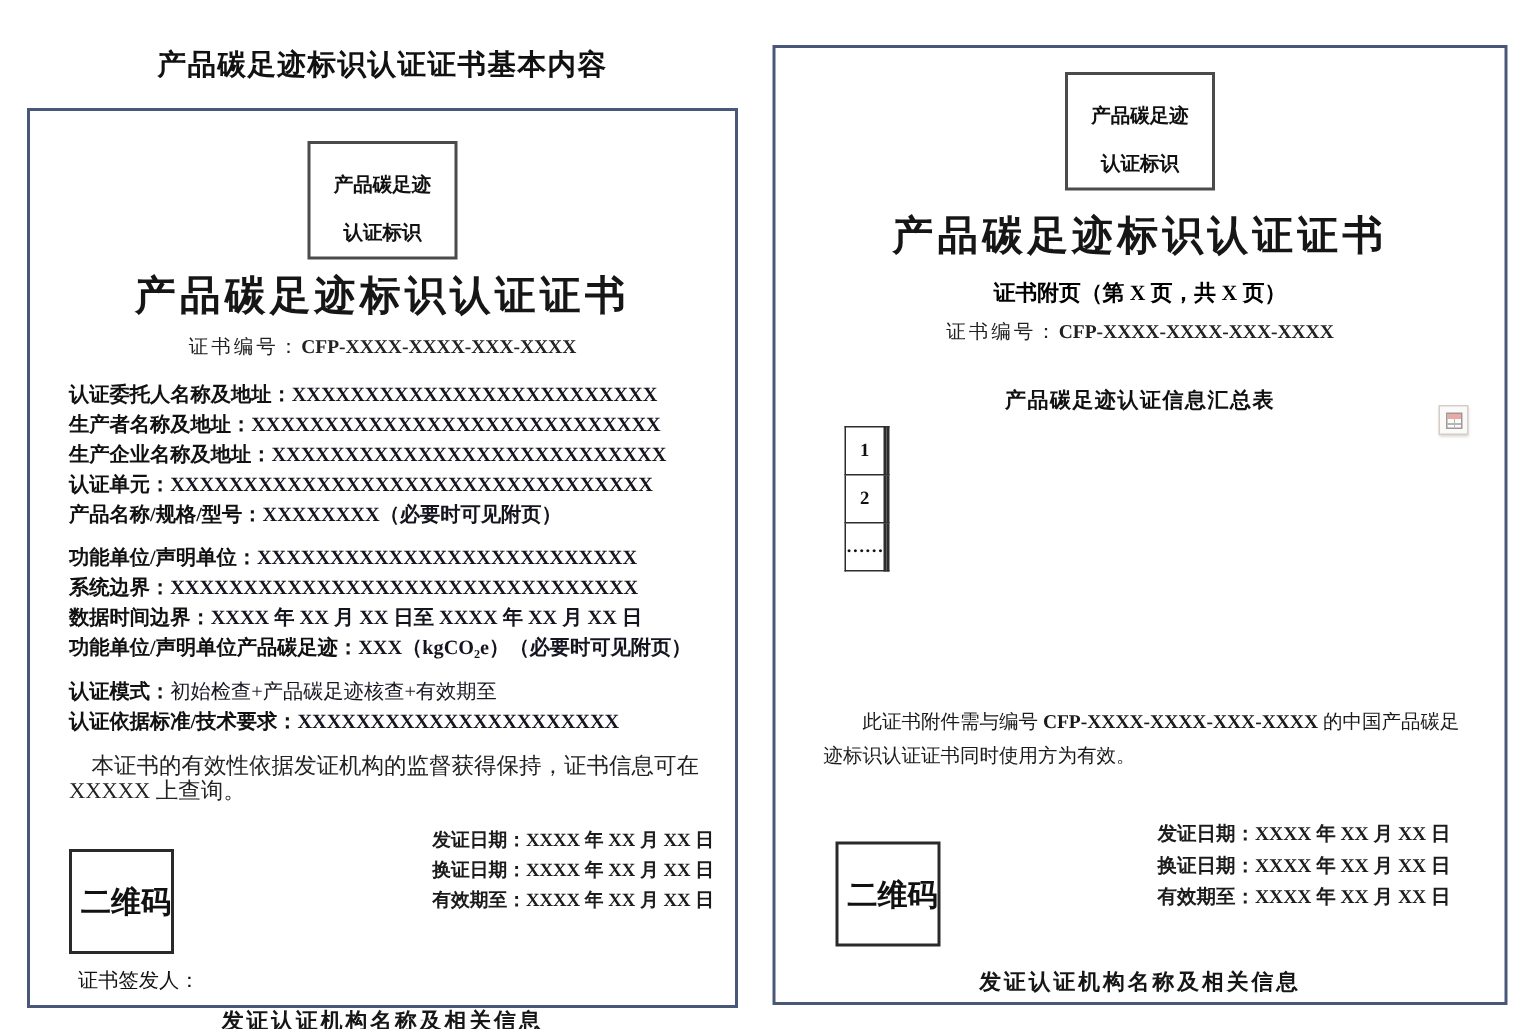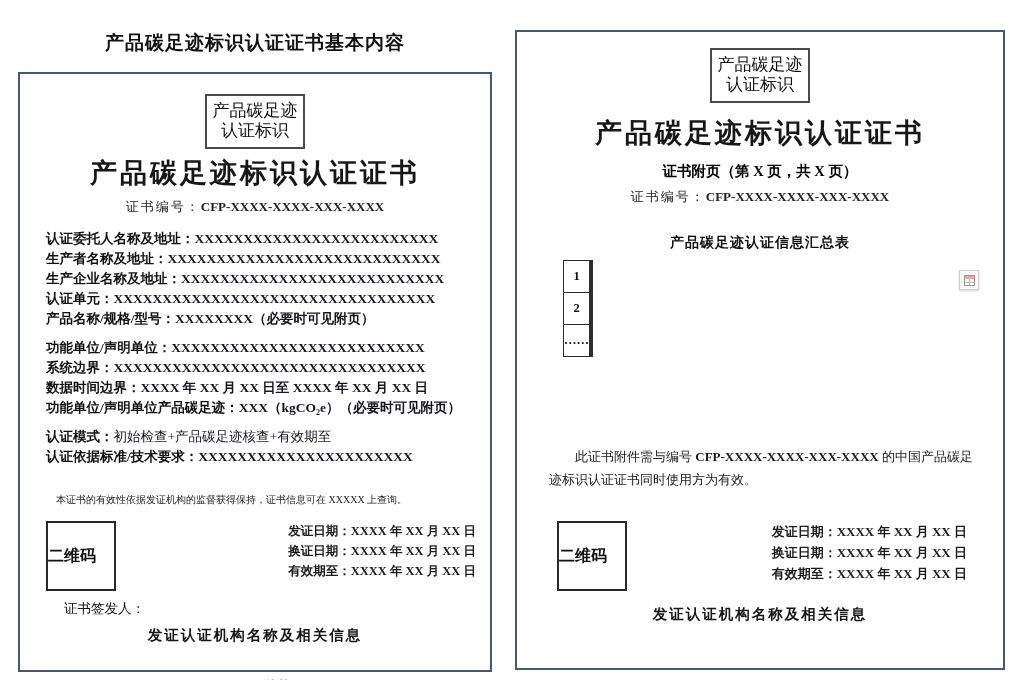--- a/index.html
+++ b/index.html
@@ -17,22 +17,22 @@
     position:absolute; background:#fff; border:2px solid #4a5878;
   }
   .cert-left  { left:18px;  top:72px; width:474px; height:600px; }
   .cert-right { left:515px; top:30px; width:490px; height:640px; }
 
   .logo-box {
     width:100px; margin:0 auto; border:2px solid #4b4b4b; text-align:center;
     padding:5px 2px 6px; background:#fff;
   }
   .logo-box .ll {
-    display:block; font-size:17px; font-weight:normal; line-height:20px;
-    font-family:"Liberation Serif", serif; color:#111;
+    display:block; font-size:13px; font-weight:bold; line-height:20px;
+    font-family:"Liberation Serif", serif; color:#111;margin-top:12px;
   }
   .cert-title {
     text-align:center; font-family:"Liberation Sans", sans-serif; font-weight:bold;
     font-size:27px; letter-spacing:3px; color:#161616;
   }
   .cert-no { text-align:center; font-size:13px; color:#222; }
   .cert-no .lab { letter-spacing:2px; }
   .cert-no .val { font-weight:600; }
 
   .fields { padding:0 18px 0 26px; font-size:13.5px; }
@@ -40,34 +40,34 @@
   .fline .lab { font-weight:bold; color:#111; }
   .fline .val { font-weight:600; color:#15151f; }
   .fline .val.kai { font-weight:normal; }
   .gap8  { height:9px; }
 
   .compliance {
     font-weight:bold; font-size:13.5px; line-height:22px; text-indent:2em;
     letter-spacing:0.5px; color:#111;
   }
   .validity-note {
-    padding:0 14px 0 26px; margin-top:24px; font-size:10px; line-height:17px;
+    padding:0 14px 0 26px; margin-top:12px; font-size:15px; line-height:17px;
     text-indent:1em; color:#222;font-family:Liberation Serif, serif;
   }
   .bottom-row { display:flex; align-items:flex-start; padding:0 14px 0 26px; margin-top:13px; }
   .qr-box {
     width:70px; height:70px; border:2px solid #2a2a2a; display:flex;
-    align-items:center; justify-content:flex-start; font-weight:bold; font-size:16px;
-    background:#fff; color:#111;
+    align-items:center; justify-content:flex-end; font-weight:bold; font-size:20px;
+    background:#fff; color:#111;margin-top:16px;
   }
   .spacer { flex:1; }
   .dates { font-size:12.5px; line-height:20px; }
   .dates .lab { font-weight:bold; }
   .dates .val { font-weight:600; }
-  .signer { padding-left:44px; margin-top:9px; font-size:13.5px; color:#111; }
+  .signer { padding-left:32px; margin-top:9px; font-size:13.5px; color:#111; }
   .issuer {
     text-align:center; font-weight:bold; font-size:14.5px; margin-top:8px;
     letter-spacing:2px; color:#161616;
   }
 
   
   .subtitle { text-align:center; font-weight:bold; font-size:14.5px; color:#000000; }
   .table-title { text-align:center; font-weight:bold; font-size:14px; letter-spacing:1px; color:#111; }
   .sum-table { border-collapse:collapse; margin-left:46px; table-layout:fixed; }
   .sum-table th, .sum-table td {

